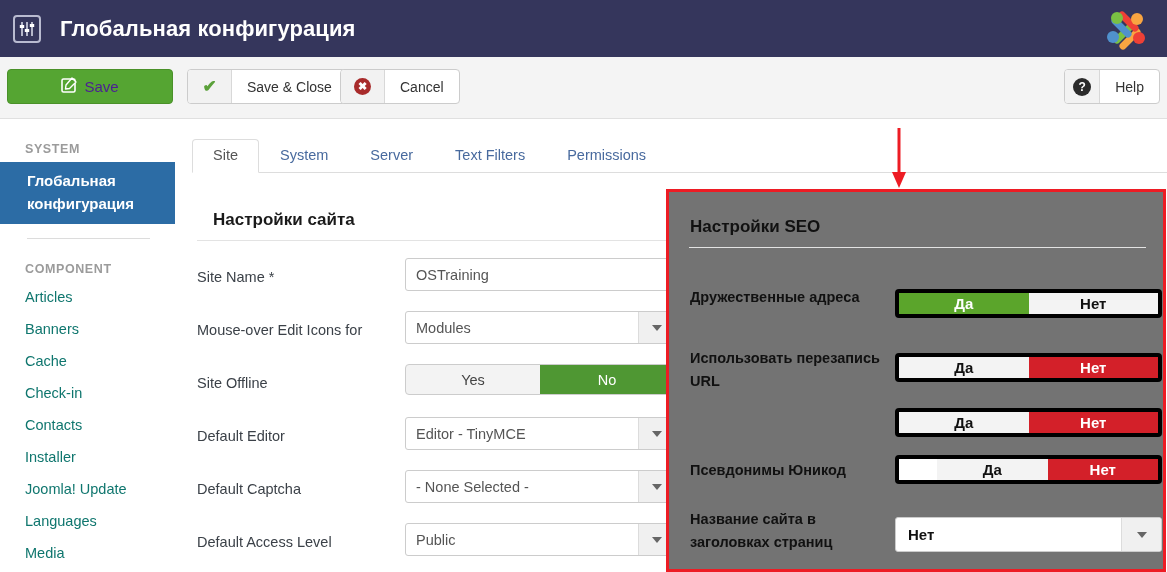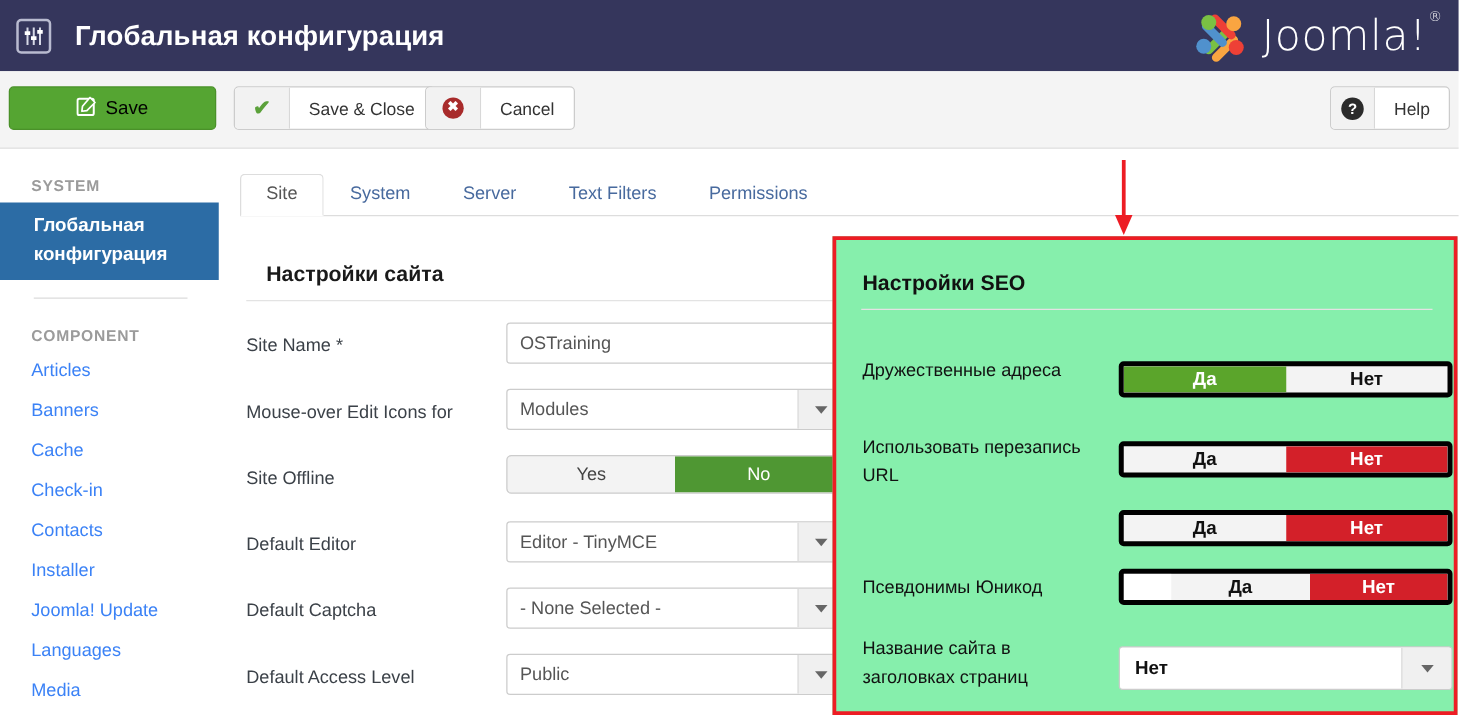--- a/index.html
+++ b/index.html
@@ -70,21 +70,21 @@
     background: #f4f4f4;
     border-bottom: 1px solid #e0e0e0;
   }
   .btn-save {
     position: absolute;
     left: 7px; top: 12px;
     width: 166px; height: 35px;
     background: #55a532;
     border: 1px solid #4a9129;
     border-radius: 4px;
-    color: #000000;
+    color: #4c1d95;
     font-size: 15px;
     display: flex;
     align-items: center;
     justify-content: center;
     gap: 7px;
     cursor: pointer;
   }
   .btn-group {
     position: absolute;
     top: 12px;
@@ -156,21 +156,21 @@
     cursor: pointer;
   }
   .side-divider {
     height: 1px;
     background: #dcdcdc;
     margin: 14px 25px 4px 27px;
   }
   .side-item {
     padding: 3px 0 4px 25px;
     font-size: 14.5px;
-    color: #3b82f6;
+    color: #0f766e;
     line-height: 25px;
     cursor: pointer;
   }
 
   
   .main {
     position: absolute;
     left: 192px; top: 133px;
     width: 975px; height: 439px;
   }
@@ -285,21 +285,21 @@
     color: #444;
   }
   .toggle-lat .seg.on-green { background: #4f9733; color: #ffffff; }
 
   
   .seo-panel {
     position: absolute;
     left: 666px; top: 189px;
     width: 500px; height: 383px;
     border: 3px solid #ed1c24;
-    background: #86efac;
+    background: #737373;
     overflow: hidden;
   }
   .seo-title {
     position: absolute;
     left: 21px; top: 25px;
     font-size: 17px;
     font-weight: bold;
     color: #111111;
   }
   .seo-rule {
@@ -307,21 +307,21 @@
     left: 20px; top: 55px;
     width: 457px; height: 1px;
     background: #e3e3e3;
   }
   .seo-rows { position: absolute; left: 0; top: 84px; width: 500px; }
   .srow { position: relative; }
   .slabel {
     position: absolute;
     left: 21px;
     font-size: 14.5px;
-    font-weight: normal;
+    font-weight: bold;
     color: #111111;
     line-height: 23px;
     width: 195px;
   }
   .sctl { position: absolute; left: 226px; }
   .toggle-cyr {
     width: 267px; height: 29px;
     border: 4px solid #000000;
     border-radius: 4px;
     display: flex;
@@ -391,21 +391,20 @@
         <path d="M16 33 L30 19" stroke="#7ac143"></path>
         <path d="M22 39 L36 25" stroke="#f9a541"></path>
         <path d="M14 14 L27 27" stroke="#5091cd"></path>
         <path d="M21 8 L34 21" stroke="#ee4036"></path>
       </g>
       <circle cx="12" cy="30" r="6" fill="#5091cd"></circle>
       <circle cx="16" cy="11" r="6" fill="#7ac143"></circle>
       <circle cx="36" cy="12" r="6" fill="#f9a541"></circle>
       <circle cx="38" cy="31" r="6" fill="#ee4036"></circle>
     </svg>
-    <span class="joomla-wordmark"><span>Joomla!</span><span class="joomla-reg">®</span></span>
   </div>
 </div>
 
 <div class="toolbar">
   <div class="btn-save">
     <span>
       <svg width="16" height="16" viewBox="0 0 16 16">
         <rect x="1" y="2" width="13" height="13" rx="1.5" fill="none" stroke="#ffffff" stroke-width="1.6"></rect>
         <path d="M11 1 L15 5 L8.5 11.5 L4.5 12 L5 8 Z" fill="#55a532" stroke="#ffffff" stroke-width="1.4" stroke-linejoin="round"></path>
       </svg>

